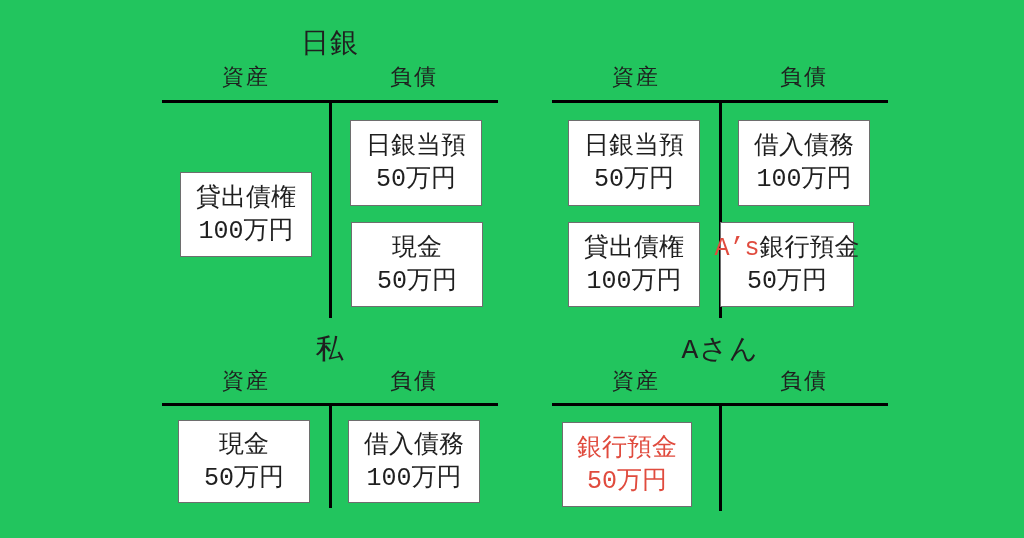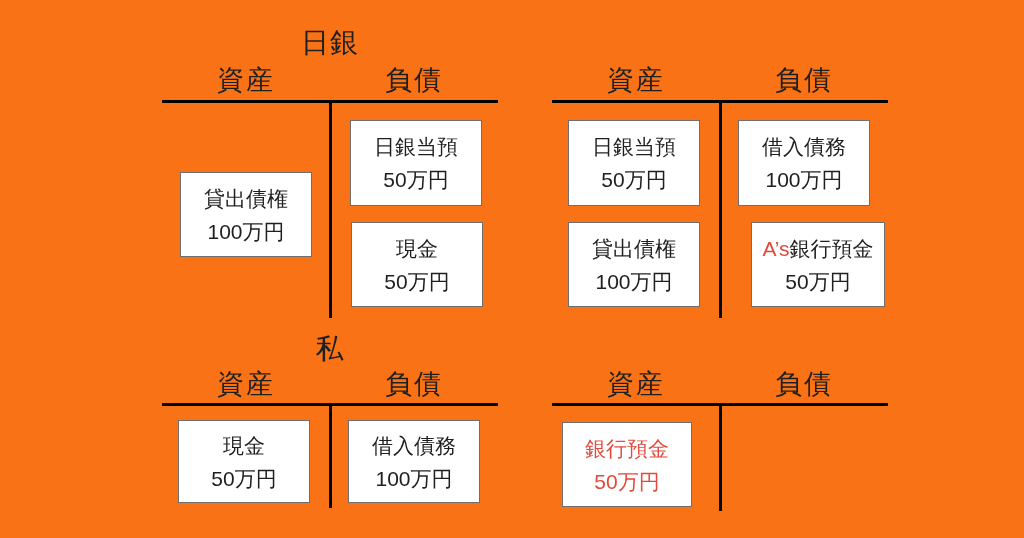--- a/index.html
+++ b/index.html
@@ -1,39 +1,39 @@
 <!DOCTYPE html>
 <html style="--text: #1f1f1f; --red: #e04b3e; --line: #000000; --box_border: #6e6e6e;"><head>
 <meta charset="utf-8">
 <style>
   html,body{margin:0;padding:0;background:#ffffff;}
   .screen{
-    position:relative;width:1024px;height:538px;background:#f97316;overflow:hidden;
-    font-family:Liberation Sans, sans-serif;color:var(--text,#1f1f1f);
+    position:relative;width:1024px;height:538px;background:#22c55e;overflow:hidden;
+    font-family:Liberation Mono, monospace;color:var(--text,#1f1f1f);
   }
   .account{position:absolute;width:336px;}
   .acct-title{
     position:absolute;left:0;width:100%;text-align:center;
     font-size:28px;font-weight:500;letter-spacing:1px;white-space:nowrap;
   }
   .hdr{
     position:absolute;width:168px;text-align:center;
-    font-size:27px;font-weight:500;letter-spacing:2px;white-space:nowrap;
+    font-size:22px;font-weight:500;letter-spacing:2px;white-space:nowrap;
   }
   .hdr-left{left:0;}
   .hdr-right{left:168px;text-align:center;}
   .hline{position:absolute;left:0;width:336px;height:3px;background:var(--line,#000);}
   .vline{position:absolute;left:167px;width:3px;background:var(--line,#000);}
   .entry-box{
     position:absolute;box-sizing:border-box;background:#ffffff;
     border:1px solid var(--box_border,#6e6e6e);
     display:flex;flex-direction:column;align-items:center;justify-content:center;
     text-align:center;
   }
-  .entry-line{font-size:21px;line-height:33px;white-space:nowrap;}
+  .entry-line{font-size:25px;line-height:33px;white-space:nowrap;}
   .red-text{color:var(--red,#e04b3e);}
 </style>
 </head>
 <body>
 
 <div class="screen">
 
   <div class="account" style="left:162px;top:22px;height:300px;">
     <div class="acct-title" style="top:2px;">日銀</div>
     <div class="hdr hdr-left" style="top:40px;">資産</div>
@@ -66,21 +66,21 @@
       <div class="entry-line">50万円</div>
     </div>
     <div class="entry-box" style="left:16px;top:200px;width:132px;height:85px;">
       <div class="entry-line">貸出債権</div>
       <div class="entry-line">100万円</div>
     </div>
     <div class="entry-box" style="left:186px;top:98px;width:132px;height:86px;">
       <div class="entry-line">借入債務</div>
       <div class="entry-line">100万円</div>
     </div>
-    <div class="entry-box" style="left:199px;top:200px;width:134px;height:85px;">
+    <div class="entry-box" style="left:168px;top:200px;width:134px;height:85px;">
       <div class="entry-line"><span class="red-text">A’s</span><span>銀行預金</span></div>
       <div class="entry-line">50万円</div>
     </div>
   </div>
 
   <div class="account" style="left:162px;top:330px;height:200px;">
     <div class="acct-title" style="top:0px;">私</div>
     <div class="hdr hdr-left" style="top:36px;">資産</div>
     <div class="hdr hdr-right" style="top:36px;">負債</div>
     <div class="hline" style="top:73px;"></div>
@@ -90,20 +90,21 @@
       <div class="entry-line">現金</div>
       <div class="entry-line">50万円</div>
     </div>
     <div class="entry-box" style="left:186px;top:90px;width:132px;height:83px;">
       <div class="entry-line">借入債務</div>
       <div class="entry-line">100万円</div>
     </div>
   </div>
 
   <div class="account" style="left:552px;top:330px;height:200px;">
+    <div class="acct-title" style="top:0px;">Aさん</div>
     <div class="hdr hdr-left" style="top:36px;">資産</div>
     <div class="hdr hdr-right" style="top:36px;">負債</div>
     <div class="hline" style="top:73px;"></div>
     <div class="vline" style="top:73px;height:108px;"></div>
 
     <div class="entry-box" style="left:10px;top:92px;width:130px;height:85px;">
       <div class="entry-line red-text">銀行預金</div>
       <div class="entry-line red-text">50万円</div>
     </div>
   </div>

